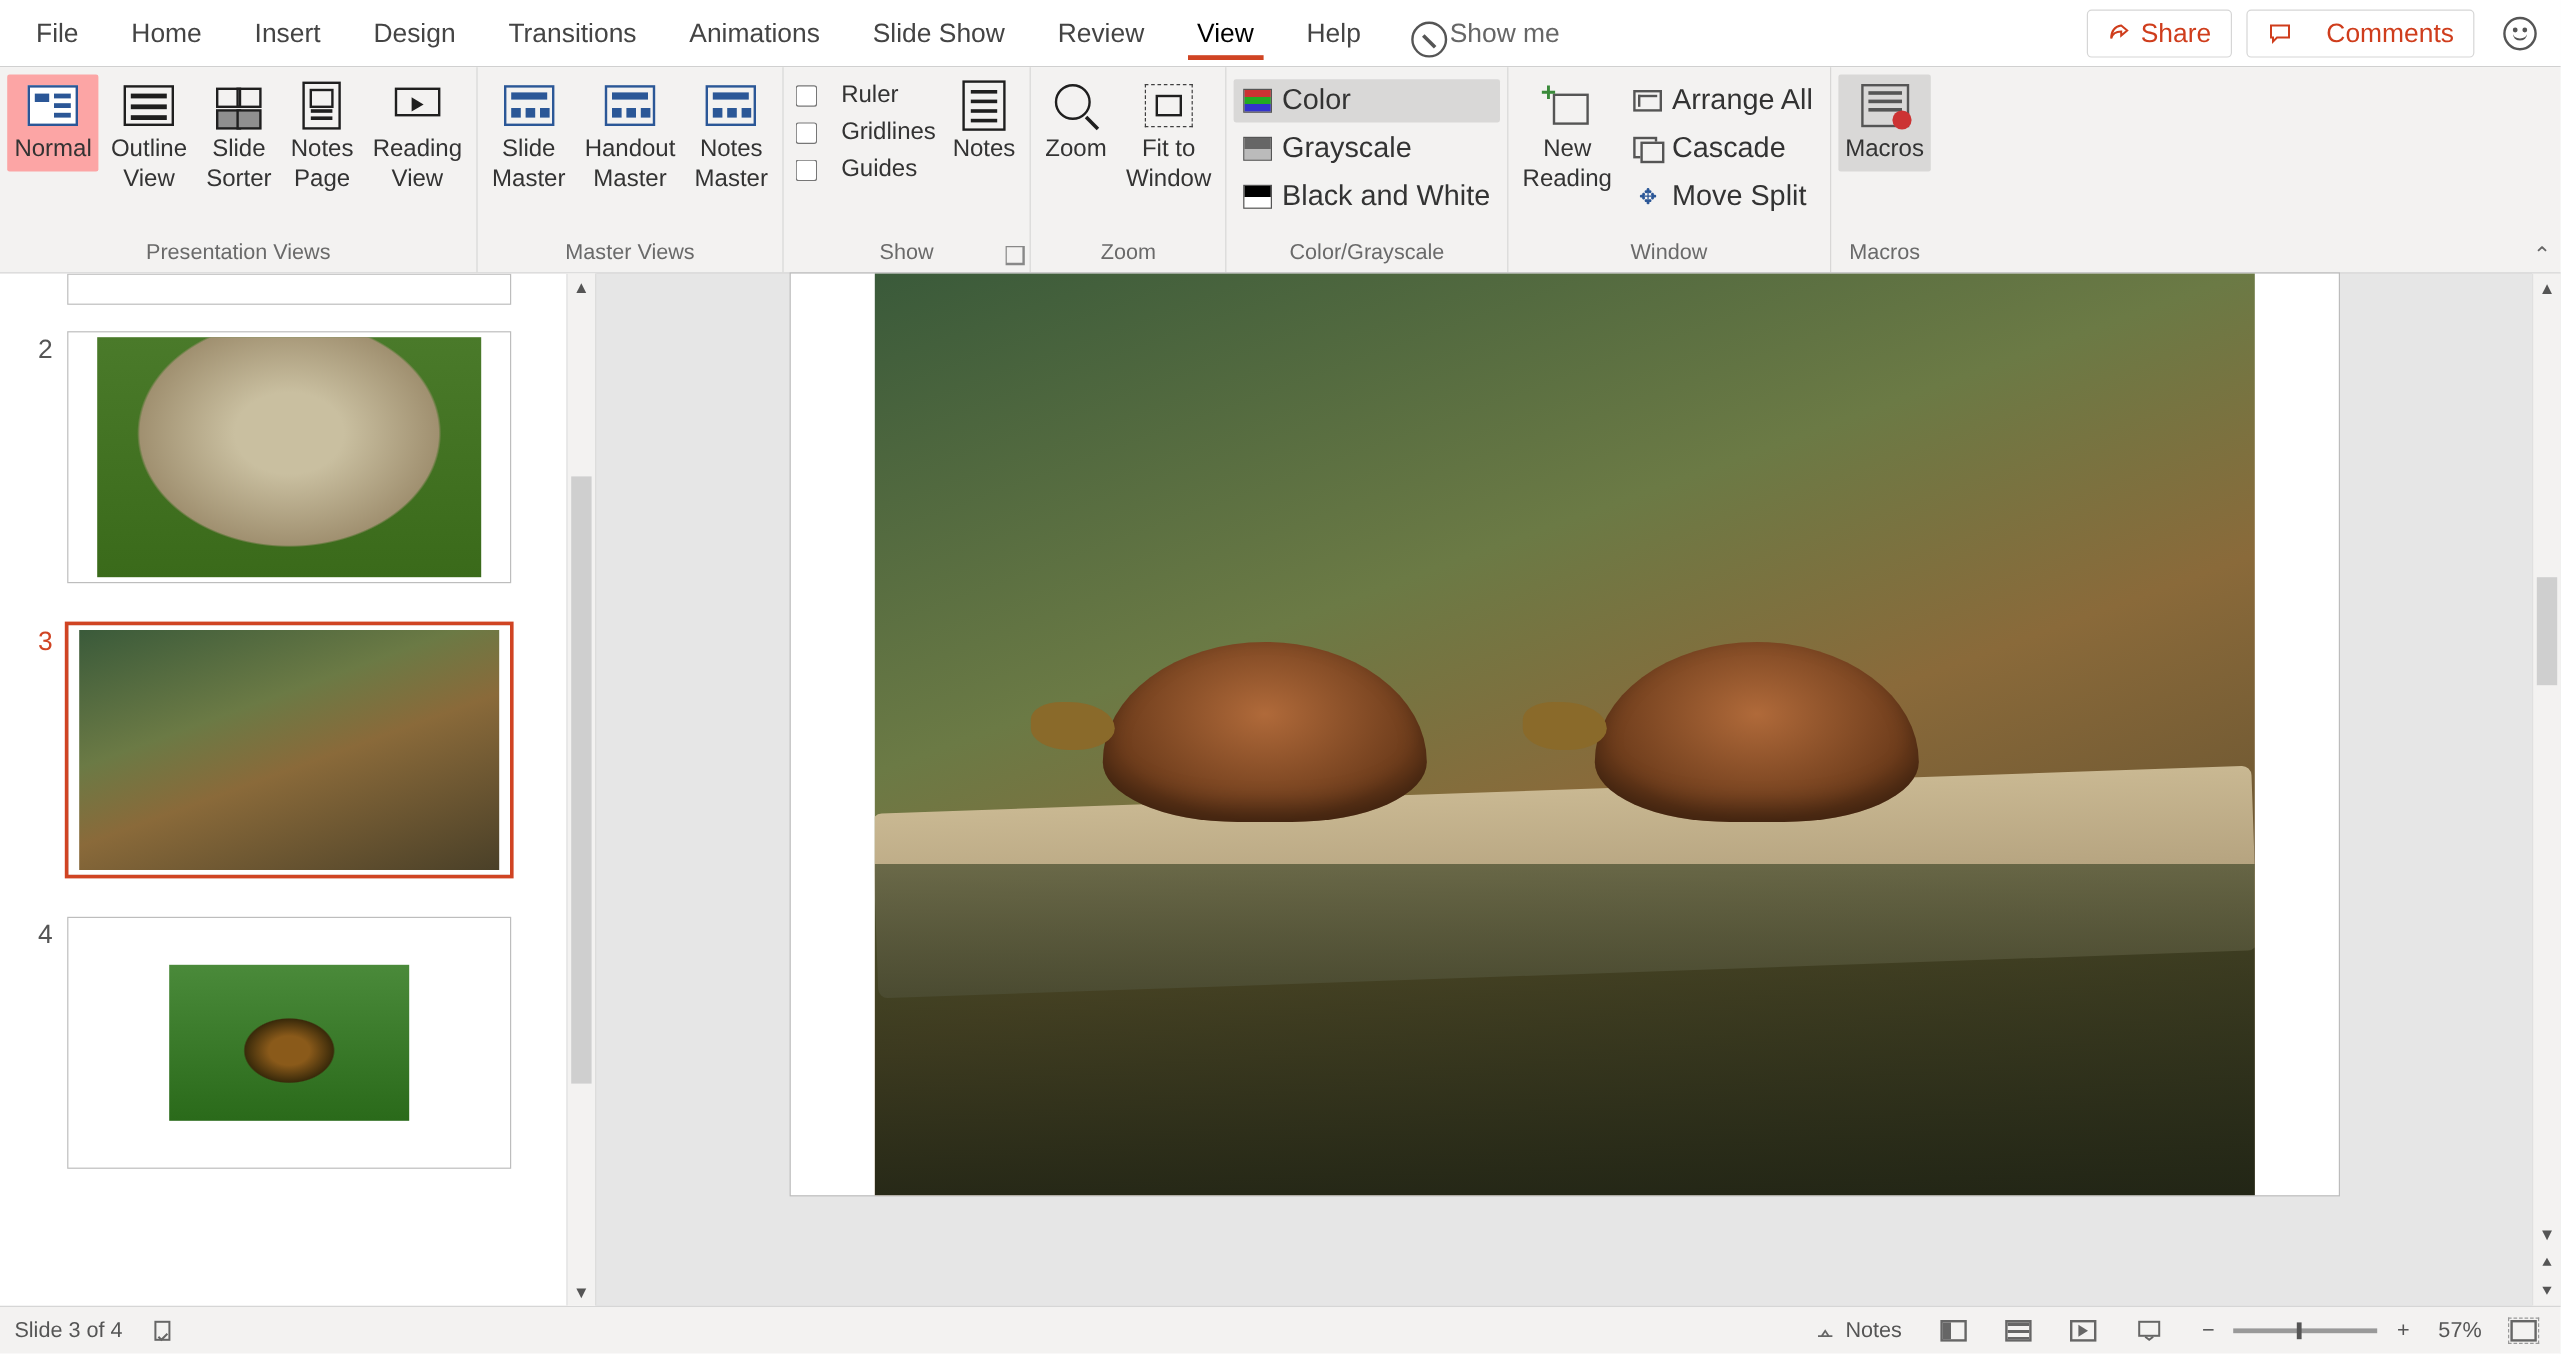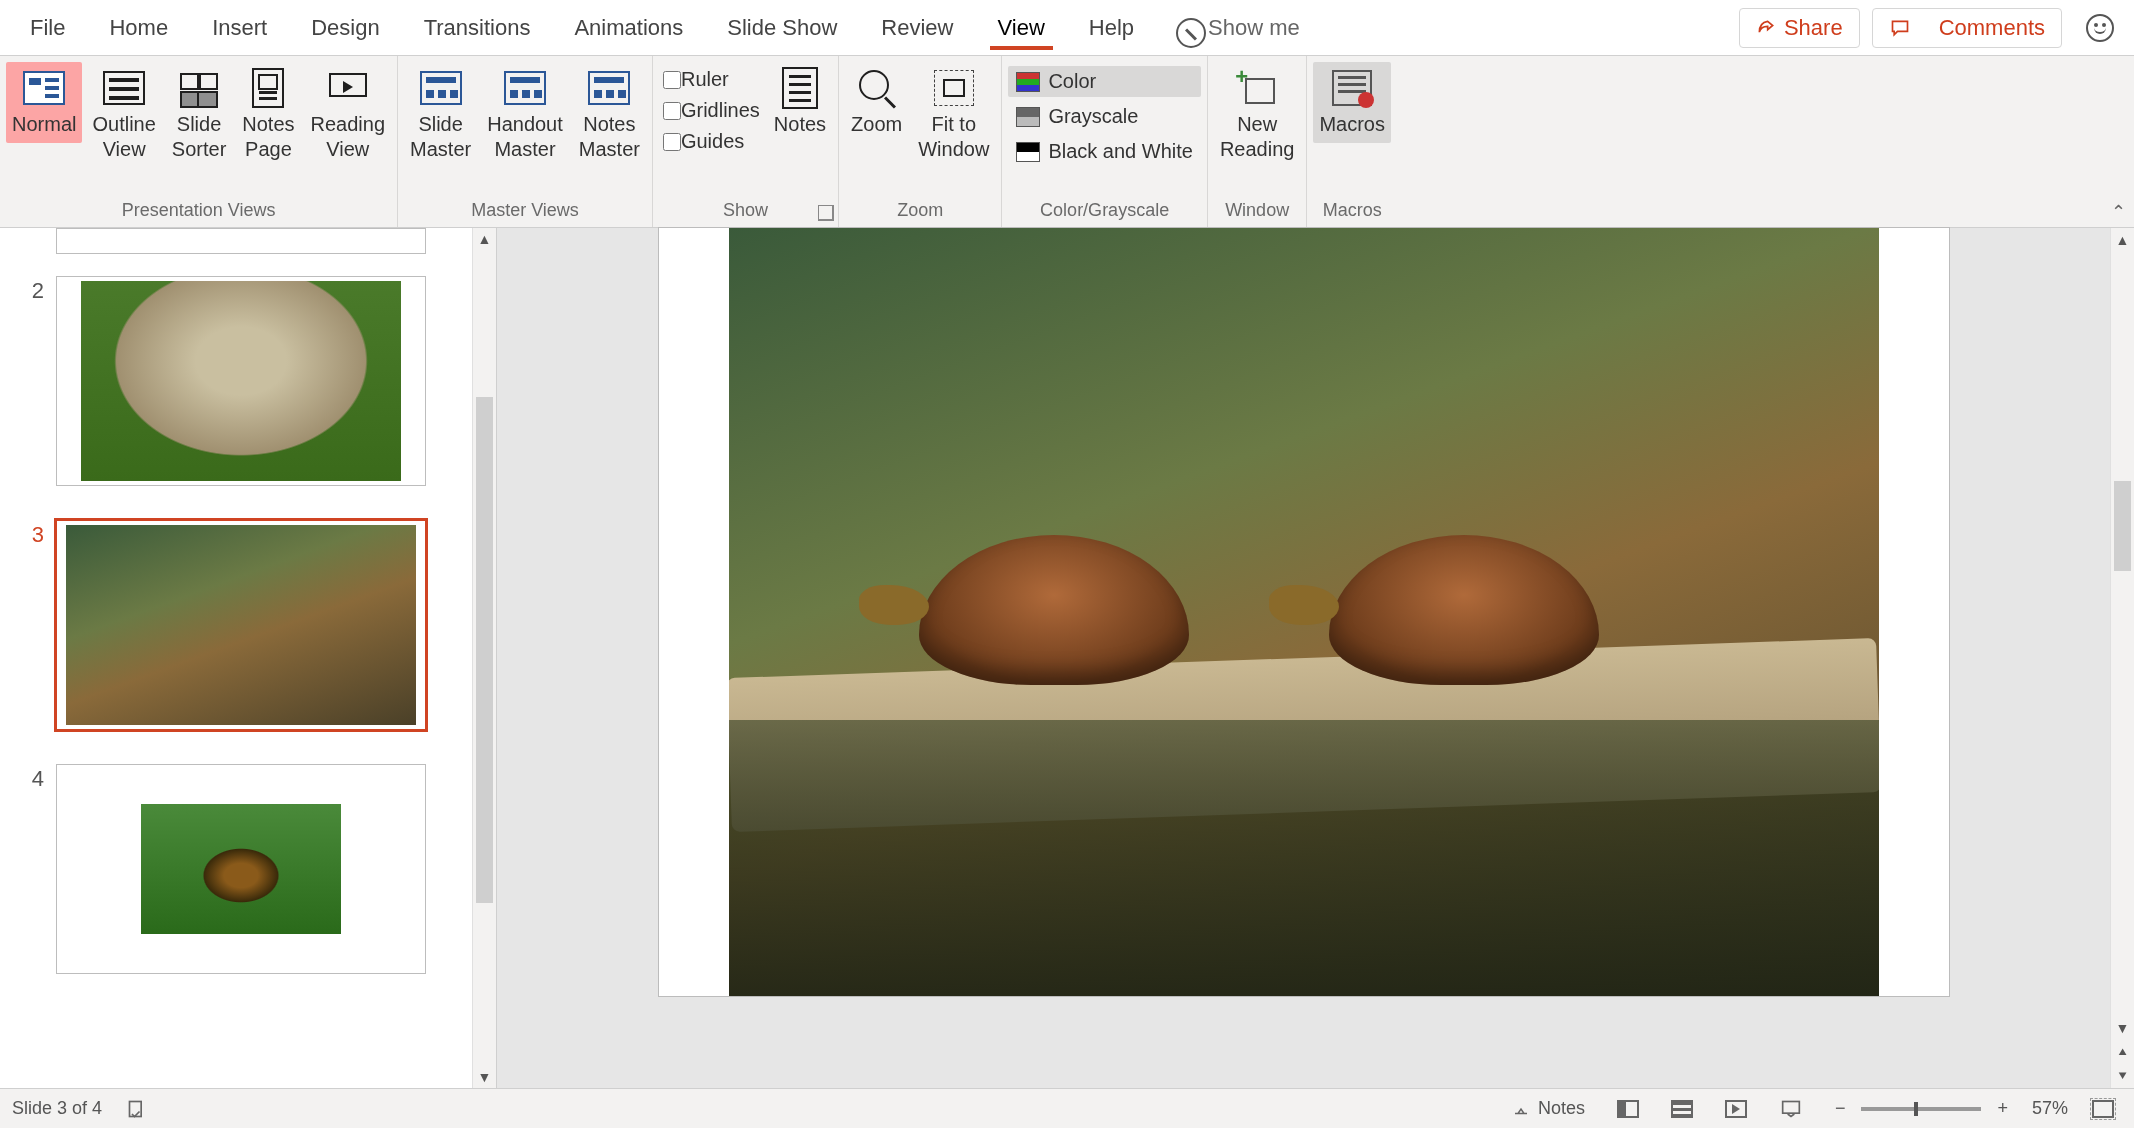--- a/index.html
+++ b/index.html
@@ -23,23 +23,23 @@
 .ribbon { display: flex; height: 172px; background: #f3f2f1; border-bottom: 1px solid #cfcfcf; position: relative; }
 .ribbon-group { display: flex; flex-direction: column; border-right: 1px solid #d8d7d6; padding: 6px 6px 0 6px; }
 .ribbon-group .items { flex: 1; display: flex; align-items: flex-start; gap: 4px; }
 .ribbon-group .label { text-align: center; color: #6a6a6a; font-size: 18px; padding: 4px 0 6px; }
 .bigbtn { display: flex; flex-direction: column; align-items: center; padding: 4px 6px 6px 6px; border-radius: 2px; cursor: pointer; }
 .bigbtn.active { background: #fca5a5; }
 .bigbtn.macros { background: #d9d8d7; }
 .bigbtn .icon-slot { width: 48px; height: 44px; display: flex; align-items: center; justify-content: center; margin-bottom: 2px; }
 .bigbtn .btnlabel { font-size: 20px; color: #333; text-align: center; line-height: 1.25; }
 .vertstack { display: flex; flex-direction: column; gap: 4px; padding-top: 4px; }
-.checkline { display: flex; align-items: center; gap: 0; font-size: 20px; color: #333; padding: 2px 4px; cursor: pointer; }
+.checkline { display: flex; align-items: center; gap: 20px; font-size: 20px; color: #333; padding: 2px 4px; cursor: pointer; }
 .checkline input[type=checkbox] { width: 18px; height: 18px; }
-.smallbtn { display: flex; align-items: center; gap: 8px; padding: 4px 8px; font-size: 20px; color: #333; cursor: pointer; border-radius: 2px; }
+.smallbtn { display: flex; align-items: center; gap: 8px; padding: 4px 8px; font-size: 24px; color: #333; cursor: pointer; border-radius: 2px; }
 .smallbtn.active { background: #d9d8d7; }
 .dlg-launch { position: absolute; right: 4px; bottom: 6px; width: 16px; height: 16px; border: 1px solid #888; border-right-width: 2px; border-bottom-width: 2px; cursor: pointer; }
 .collapse-arrow { position: absolute; right: 8px; bottom: 4px; font-size: 18px; color: #666; cursor: pointer; }
 
 
 .ico-slide { width: 42px; height: 34px; border: 2px solid #2b5797; background: #fff; position: relative; }
 .ico-slide::before { content: ""; position: absolute; inset: 5px 22px 18px 4px; background: #2b5797; }
 .ico-slide::after { content: ""; position: absolute; top: 5px; right: 4px; width: 14px; height: 4px; background: #2b5797; box-shadow: 0 8px 0 #2b5797, 0 16px 0 #2b5797; }
 .ico-gray .ico-slide, .ico-gray { filter: grayscale(1) brightness(0.55) contrast(1.2); }
 .ico-outline { width: 42px; height: 34px; border: 2px solid #555; position: relative; }
@@ -305,20 +305,34 @@
 
   <div class="ribbon-group">
     <div class="items">
       <div class="bigbtn">
         <div class="icon-slot">
             <span class="ico-newwin"></span>
           </div>
         <div class="btnlabel" style="white-space:pre-line">New
 Reading</div>
       </div>
+      <div class="vertstack">
+        <div class="smallbtn">
+            <span class="ico-arrange"></span>
+            <span>Arrange All</span>
+          </div>
+        <div class="smallbtn">
+            <span class="ico-cascade"></span>
+            <span>Cascade</span>
+          </div>
+        <div class="smallbtn">
+            <span class="ico-movesplit"></span>
+            <span>Move Split</span>
+          </div>
+      </div>
     </div>
     <div class="label">Window</div>
   </div>
 
   <div class="ribbon-group" style="border-right:none">
     <div class="items">
       <div class="bigbtn macros">
         <div class="icon-slot">
             <span class="ico-macros"></span>
           </div>

